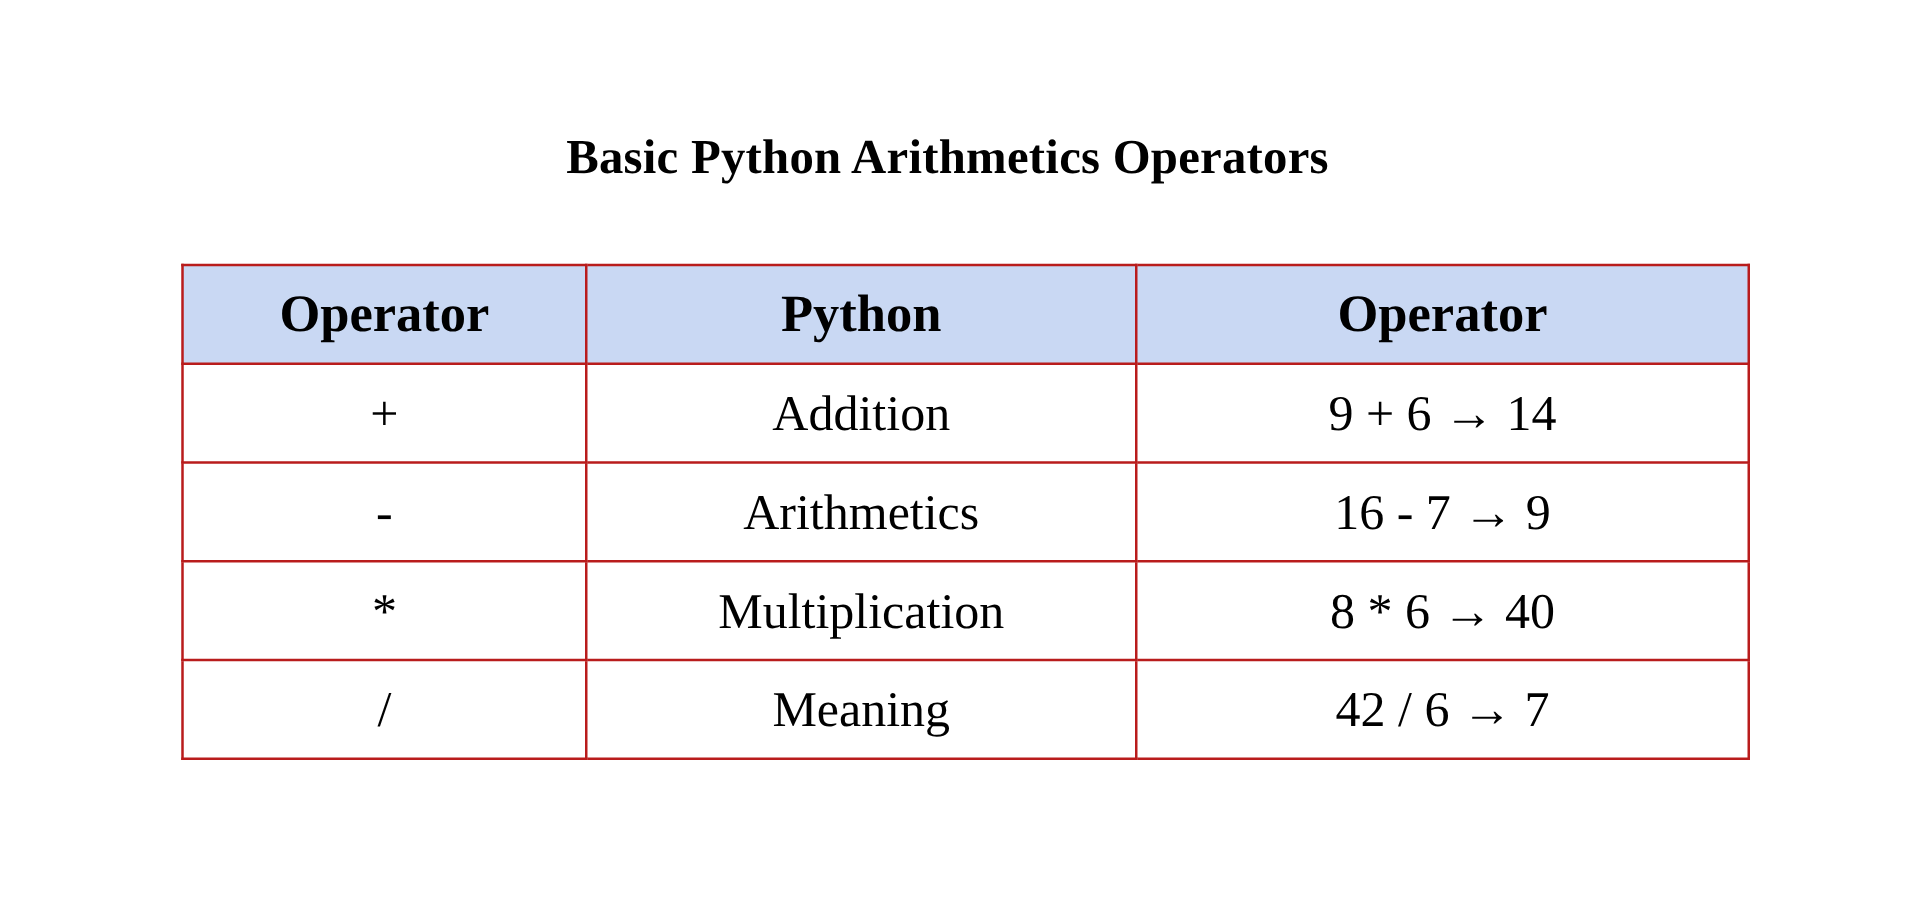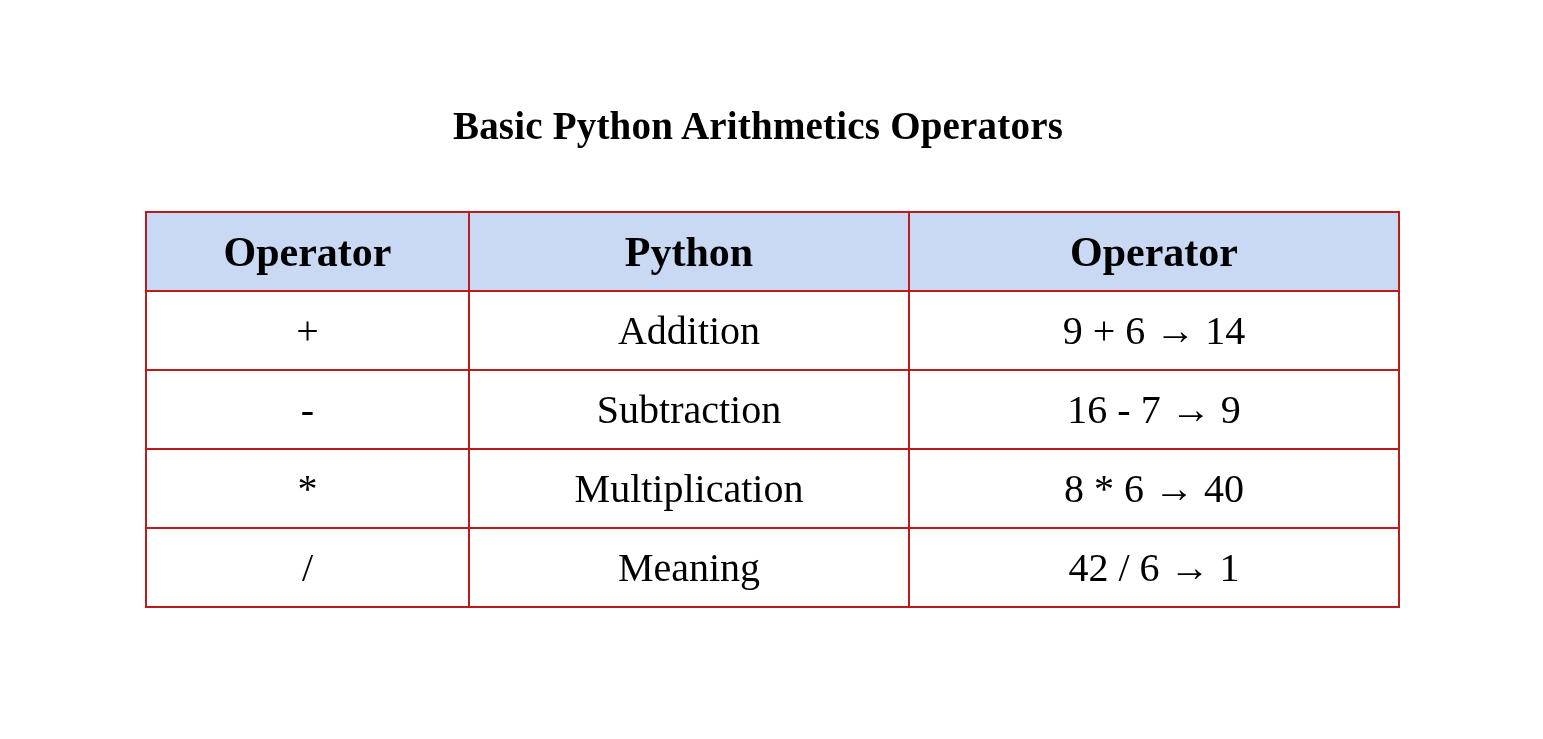--- a/index.html
+++ b/index.html
@@ -75,29 +75,29 @@
       </tr>
     </thead>
     <tbody>
       <tr>
         <td>+</td>
         <td>Addition</td>
         <td>9 + 6 → 14</td>
       </tr>
       <tr>
         <td>-</td>
-        <td>Subtraction</td>
+        <td>Arithmetics</td>
         <td>16 - 7 → 9</td>
       </tr>
       <tr>
         <td>*</td>
         <td>Multiplication</td>
         <td>8 * 6 → 40</td>
       </tr>
       <tr>
         <td>/</td>
         <td>Meaning</td>
-        <td>42 / 6 → 1</td>
+        <td>42 / 6 → 7</td>
       </tr>
     </tbody>
   </table>
 
 </div>
 
 </body></html>

